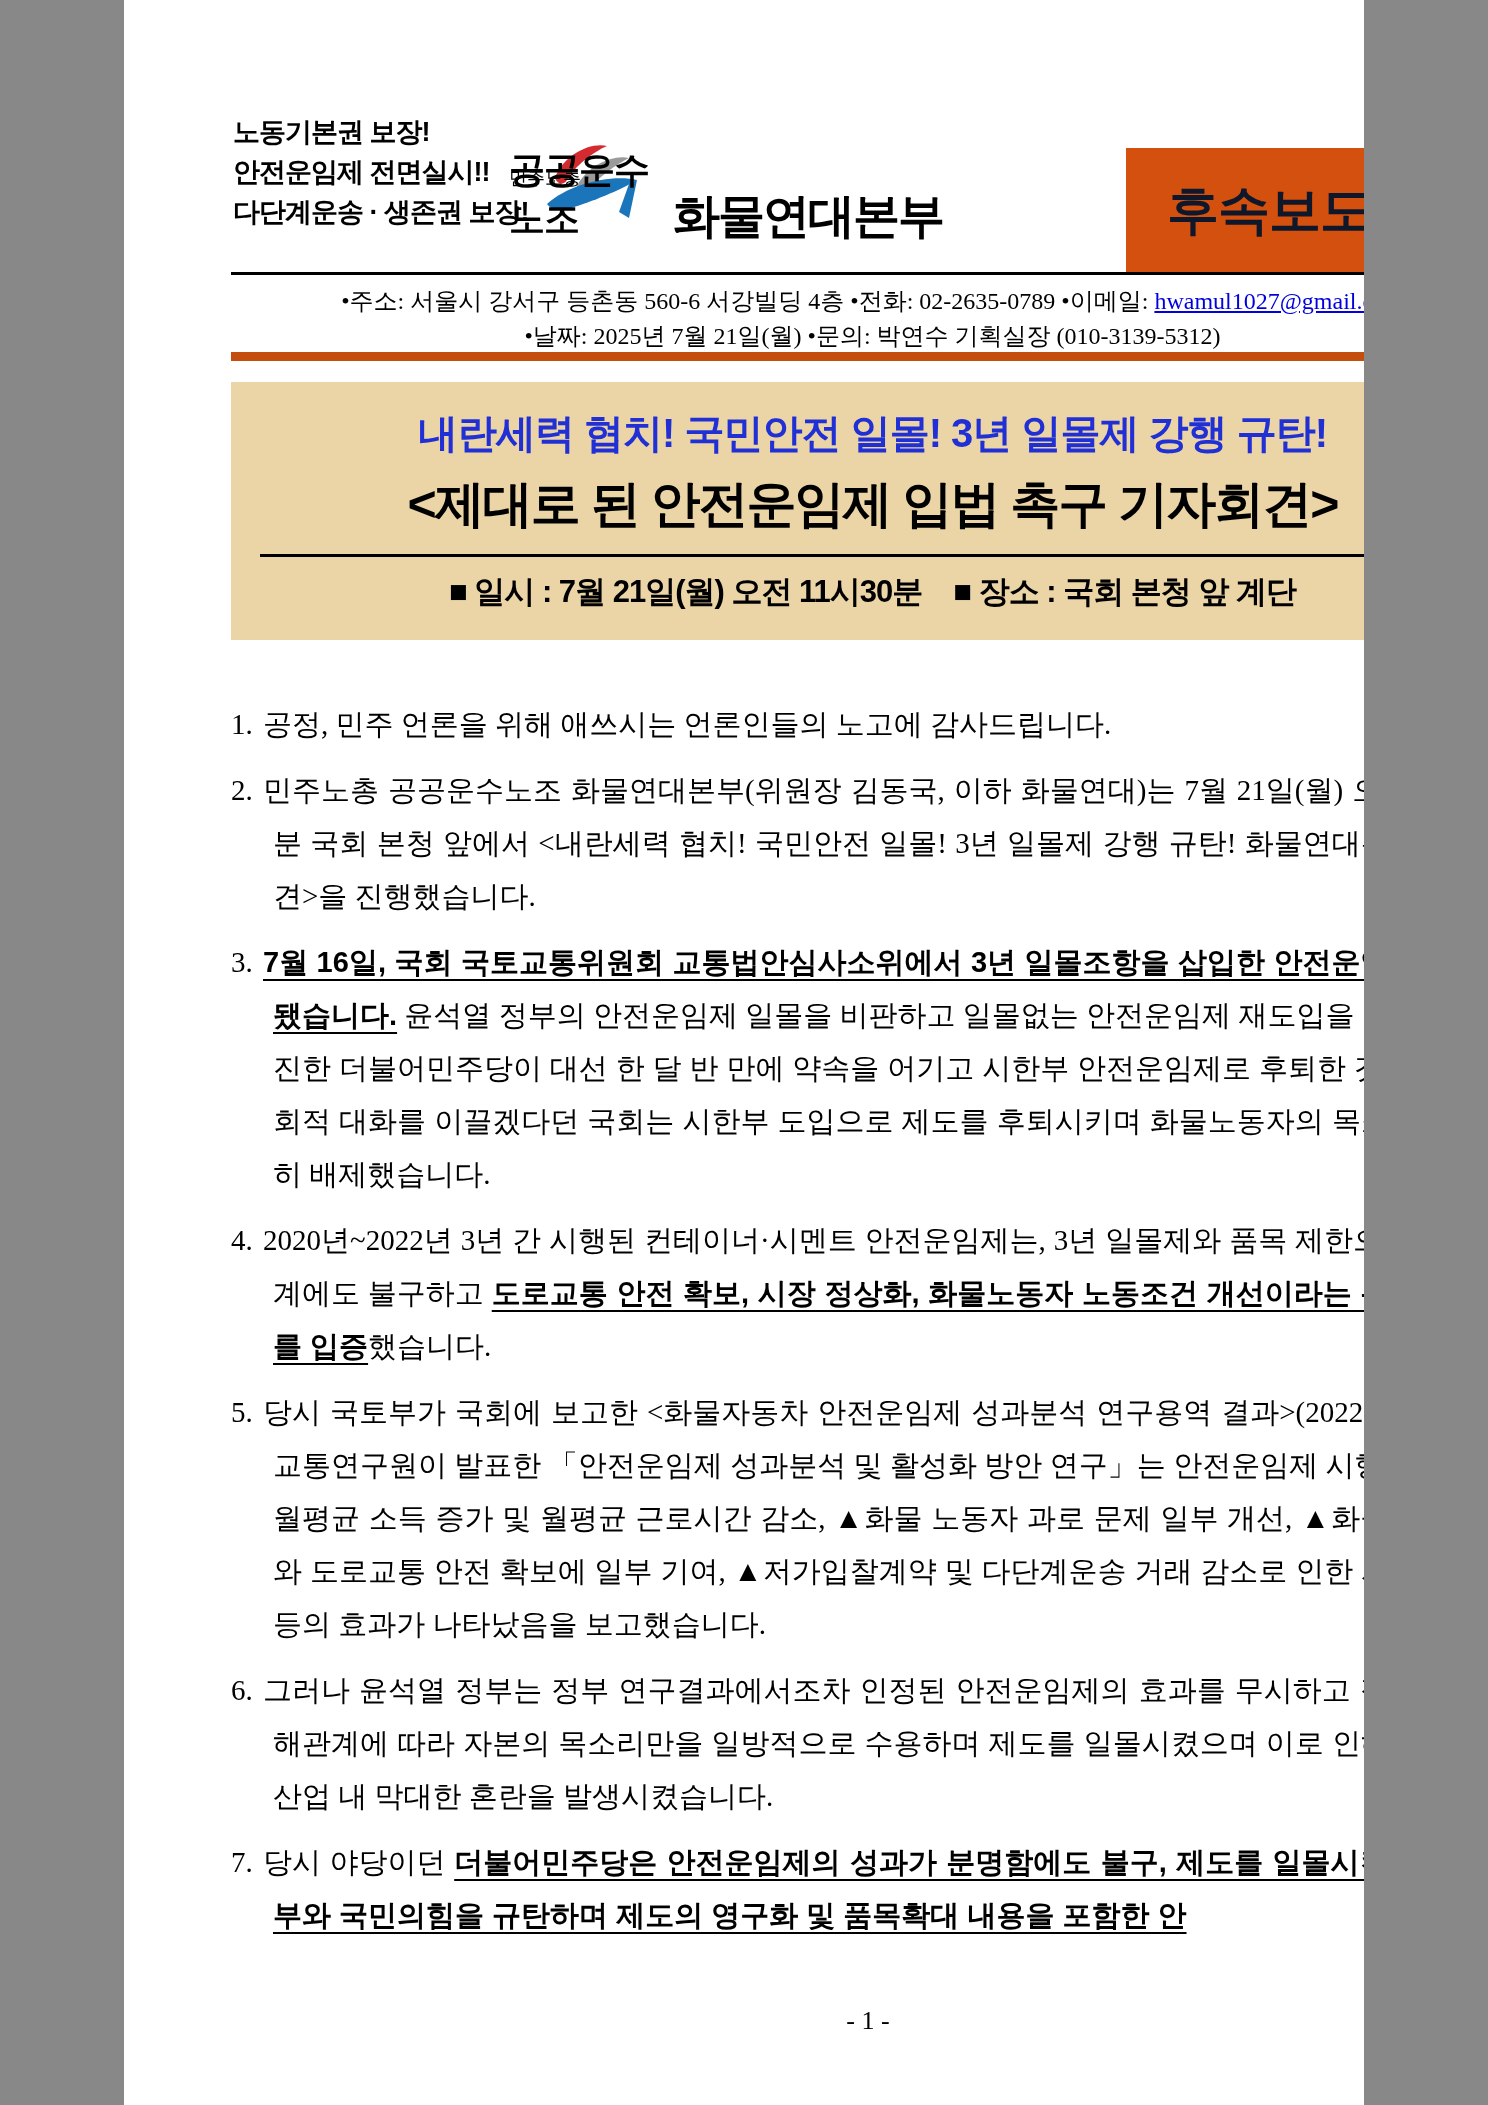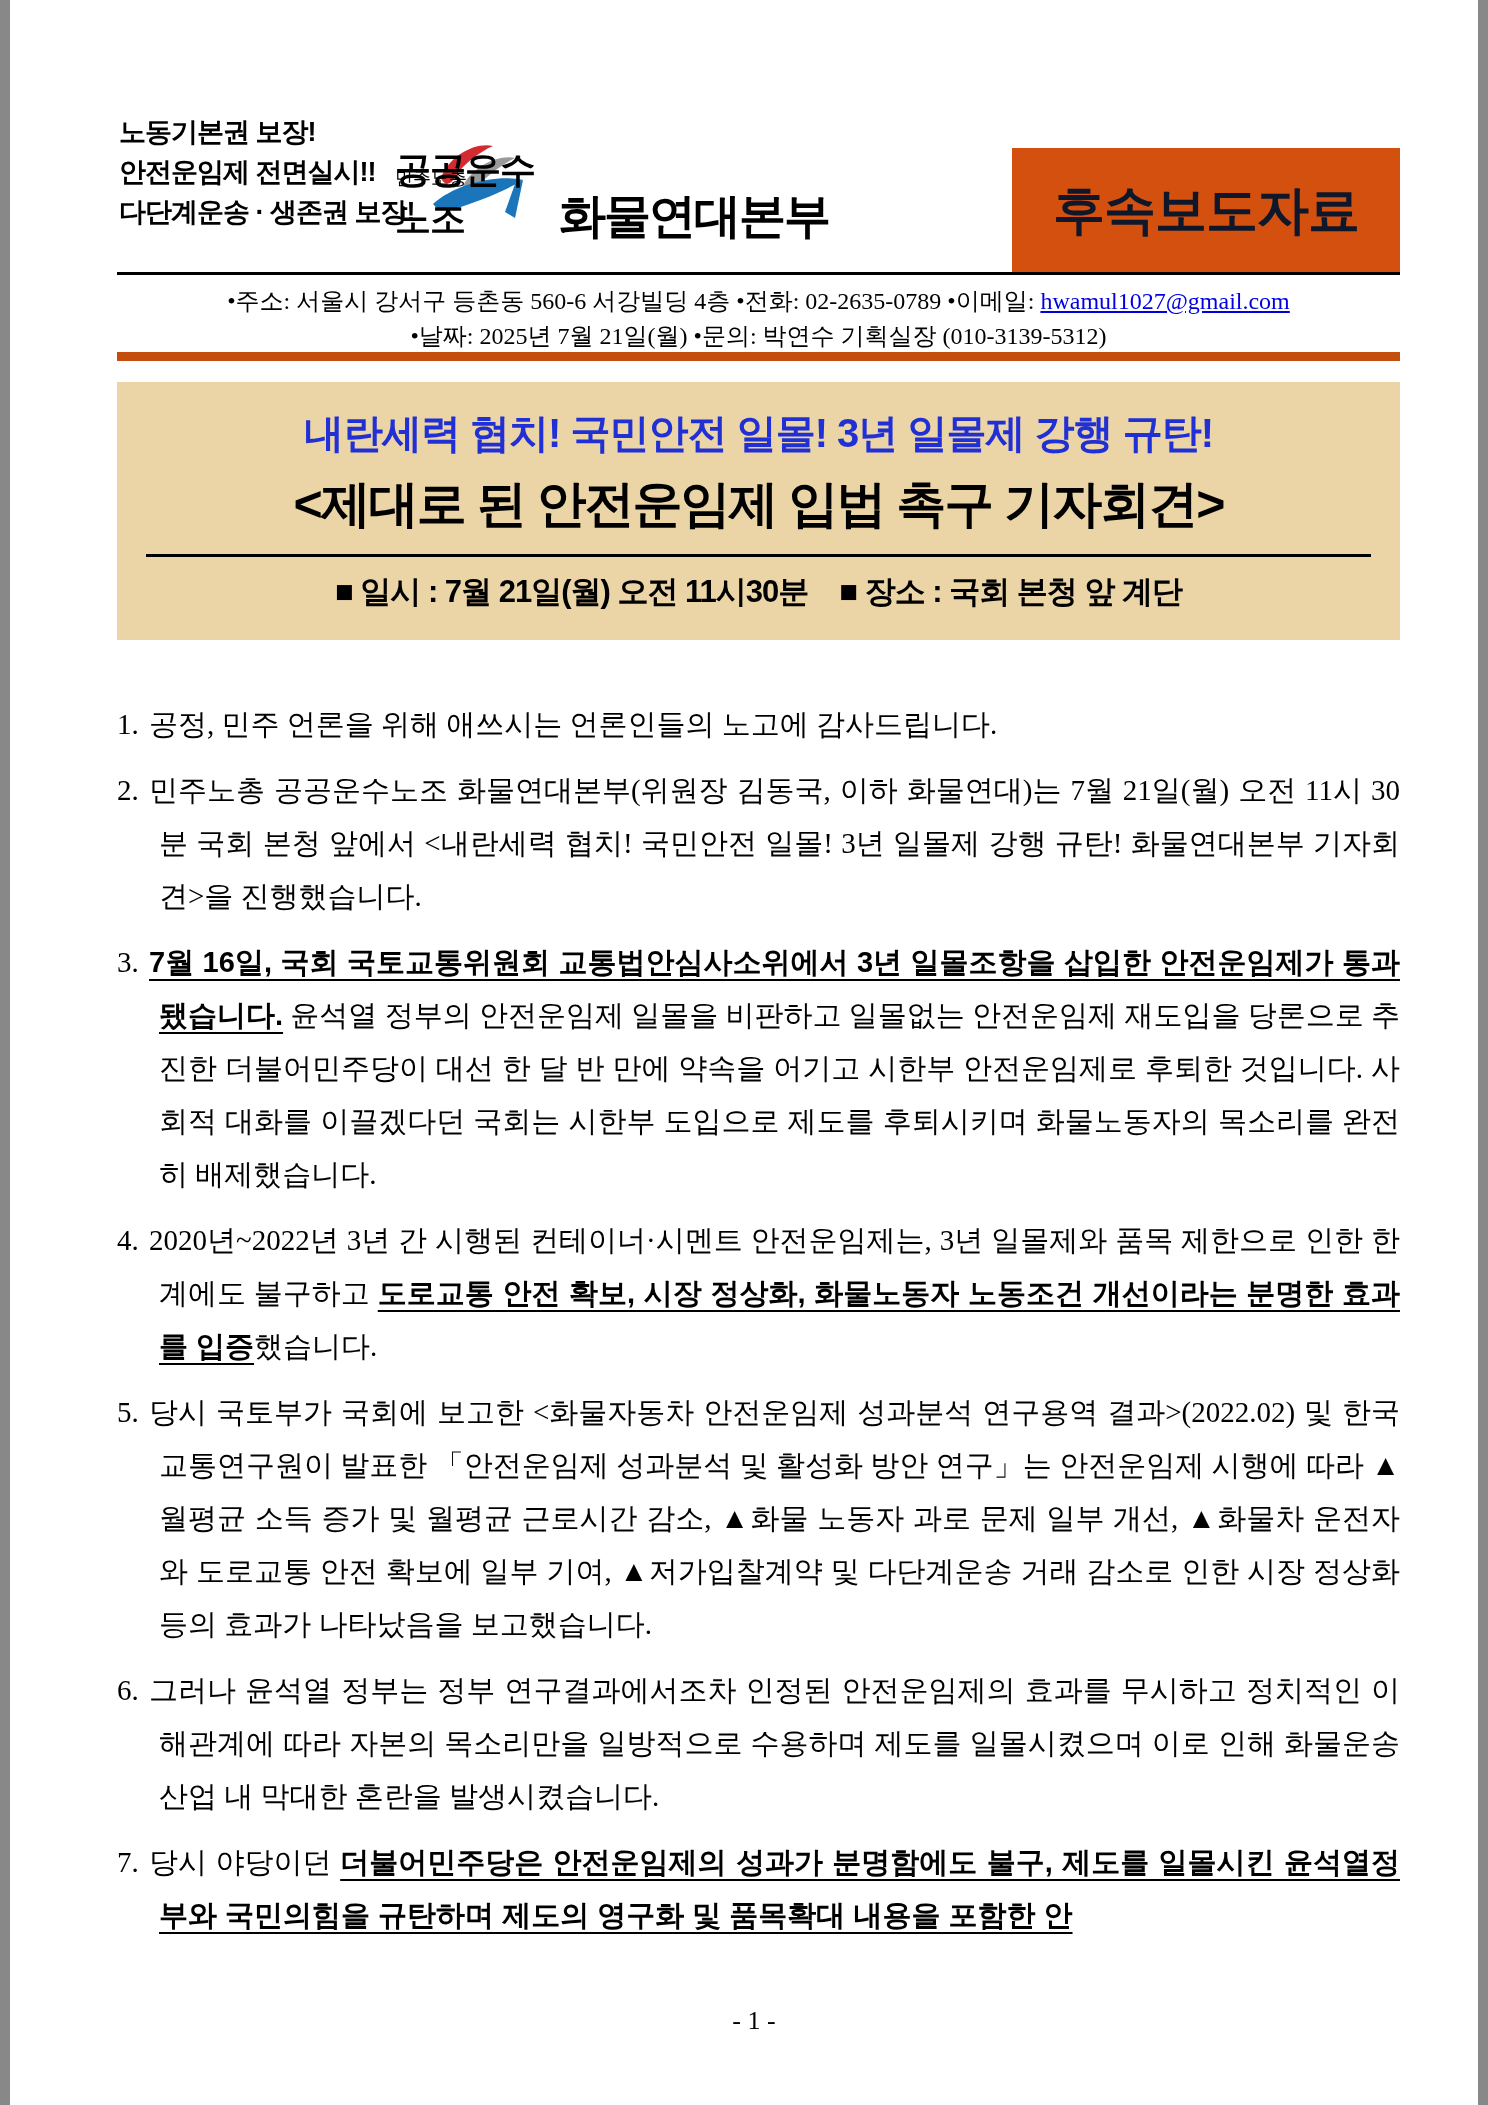--- a/index.html
+++ b/index.html
@@ -1,18 +1,18 @@
 <!DOCTYPE html>
 <html><head>
 <meta charset="utf-8">
 <style>
   html,body{margin:0;padding:0;background:#888;}
   .page{
     position:relative;
-    width:1468px;height:2105px;
+    width:1240px;height:2105px;
     background:#ffffff;
     margin:0 auto;
     font-family:"Liberation Serif", serif;
     color:#000;
     overflow:hidden;
   }
   
   .header{
     position:absolute;left:107px;top:108px;width:1283px;height:166px;
   }

